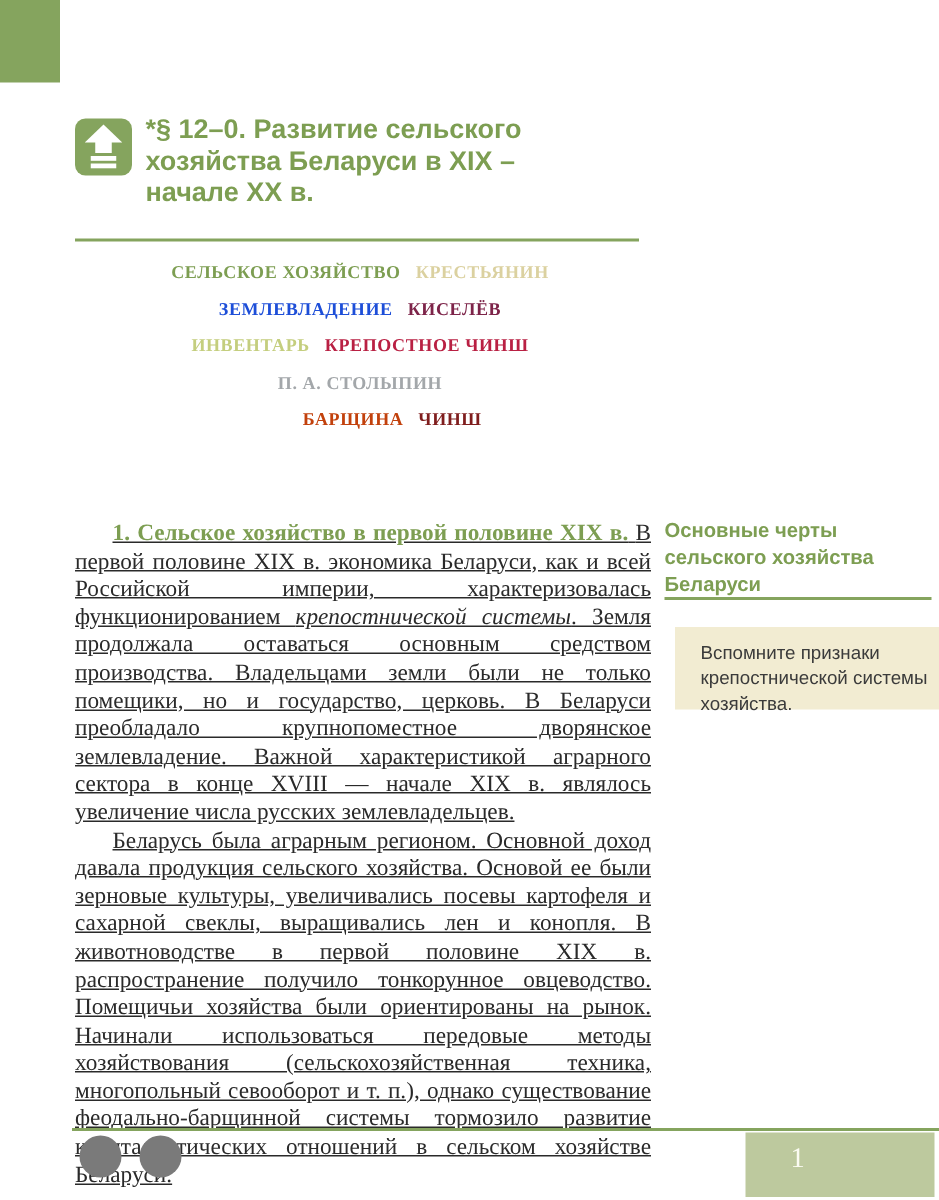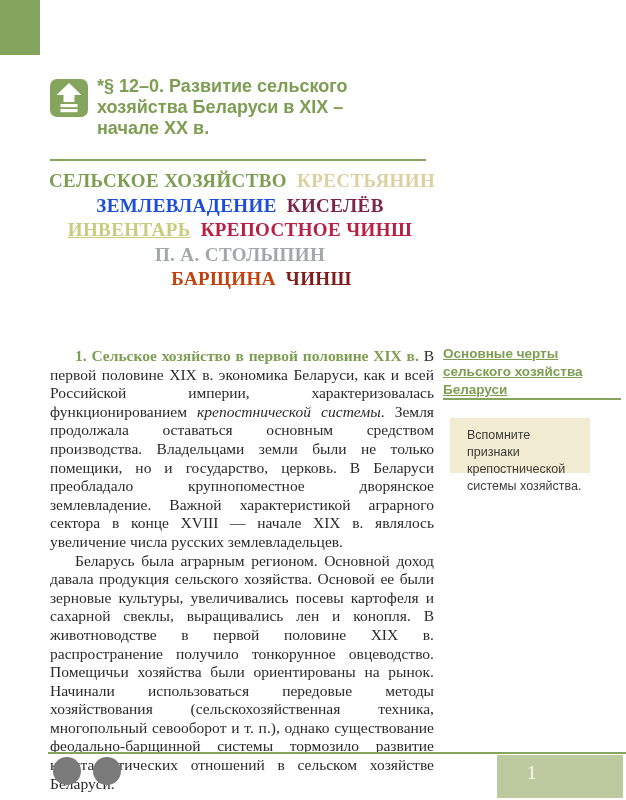--- a/index.html
+++ b/index.html
@@ -28,42 +28,42 @@
     position:absolute;left:97px;top:76px;width:262px;margin:0;
     font-family:"Liberation Sans",sans-serif;font-weight:bold;
     font-size:18px;line-height:21px;color:var(--heading-green);
   }
   .header-rule{
     position:absolute;left:50px;top:159px;width:376px;height:2px;
     background:var(--accent-green);
   }
   .keywords{
     position:absolute;left:44px;top:169px;width:392px;
-    text-align:center;font-weight:bold;font-size:19px;
+    text-align:center;font-weight:bold;font-size:12px;
     letter-spacing:.4px;
   }
   .kw-line{line-height:24.6px;white-space:nowrap;}
   .kw-term{margin:0 5px;}
   .main-text{
     position:absolute;left:50px;top:347px;width:384px;
     font-size:15.5px;line-height:18.6px;text-align:justify;
   }
-  .main-text p{margin:0;text-indent:25px;}
+  .main-text p{margin:0;text-indent:25px;text-decoration:underline;}
   .sec-head{font-weight:bold;color:var(--heading-green);}
   .sidebar-heading{
     position:absolute;left:443px;top:345px;width:150px;margin:0;
     font-family:"Liberation Sans",sans-serif;font-weight:bold;
-    font-size:13.5px;line-height:18px;color:var(--heading-green);text-decoration:underline;
+    font-size:13.5px;line-height:18px;color:var(--heading-green);
   }
   .sidebar-rule{
     position:absolute;left:443px;top:398px;width:178px;height:1.5px;
     background:var(--accent-green);
   }
   .note-box{
-    position:absolute;left:450px;top:418px;width:140px;height:55px;
+    position:absolute;left:450px;top:418px;width:176px;height:55px;
     background:var(--note-bg);box-sizing:border-box;
     padding:9px 6px 9px 17px;
   }
   .note-box p{
     margin:0;font-family:"Liberation Sans",sans-serif;
     font-size:12.5px;line-height:17px;color:#3b3b3b;
   }
   .footer-rule{
     position:absolute;left:48px;top:752px;width:578px;height:1.5px;
     background:var(--accent-green);
@@ -98,21 +98,21 @@
     </svg>
   </div>
 
   <h1 class="header-title">*§ 12–0. Развитие сельского хозяйства Беларуси в XIX – начале XX в.</h1>
 
   <div class="header-rule"></div>
 
   <div class="keywords">
       <div class="kw-line"><span class="kw-term" style="color: rgb(125, 158, 82);">СЕЛЬСКОЕ ХОЗЯЙСТВО</span><span class="kw-term" style="color: rgb(219, 209, 160);">КРЕСТЬЯНИН</span></div>
       <div class="kw-line"><span class="kw-term" style="color: #1d4ed8; margin-top: 31px;">ЗЕМЛЕВЛАДЕНИЕ</span><span class="kw-term" style="color: rgb(125, 36, 73);">КИСЕЛЁВ</span></div>
-      <div class="kw-line"><span class="kw-term" style="color: rgb(196, 206, 126); text-decoration: underline;">ИНВЕНТАРЬ</span><span class="kw-term" style="color: rgb(185, 32, 67);">КРЕПОСТНОЕ ЧИНШ</span></div>
+      <div class="kw-line"><span class="kw-term" style="color: rgb(196, 206, 126);">ИНВЕНТАРЬ</span><span class="kw-term" style="color: rgb(185, 32, 67);">КРЕПОСТНОЕ ЧИНШ</span></div>
       <div class="kw-line"><span class="kw-term" style="color: rgb(163, 167, 170);">П. А. СТОЛЫПИН</span></div>
       <div class="kw-line"><span class="kw-term" style="color: #c2410c; margin-left: 48px;">БАРЩИНА</span><span class="kw-term" style="color: #7f1d1d;">ЧИНШ</span></div>
     </div>
 
   <div class="main-text">
     <p><span class="sec-head">1. Сельское хозяйство в первой половине XIX в.</span> <span>В первой половине XIX в. экономика Беларуси, как и всей Российской империи, характеризовалась функционированием </span><i>крепостнической системы</i><span>. Земля продолжала оставаться основным средством производства. Владельцами земли были не только помещики, но и государство, церковь. В Беларуси преобладало крупнопоместное дворянское землевладение. Важной характеристикой аграрного сектора в конце XVIII — начале XIX в. являлось увеличение числа русских землевладельцев.</span></p>
     <p>Беларусь была аграрным регионом. Основной доход давала продукция сельского хозяйства. Основой ее были зерновые культуры, увеличивались посевы картофеля и сахарной свеклы, выращивались лен и конопля. В животноводстве в первой половине XIX в. распространение получило тонкорунное овцеводство. Помещичьи хозяйства были ориентированы на рынок. Начинали использоваться передовые методы хозяйствования (сельскохозяйственная техника, многопольный севооборот и т. п.), однако существование феодально-барщинной системы тормозило развитие капиталистических отношений в сельском хозяйстве Беларуси.</p>
   </div>
 
   <h2 class="sidebar-heading">Основные черты сельского хозяйства Беларуси</h2>

